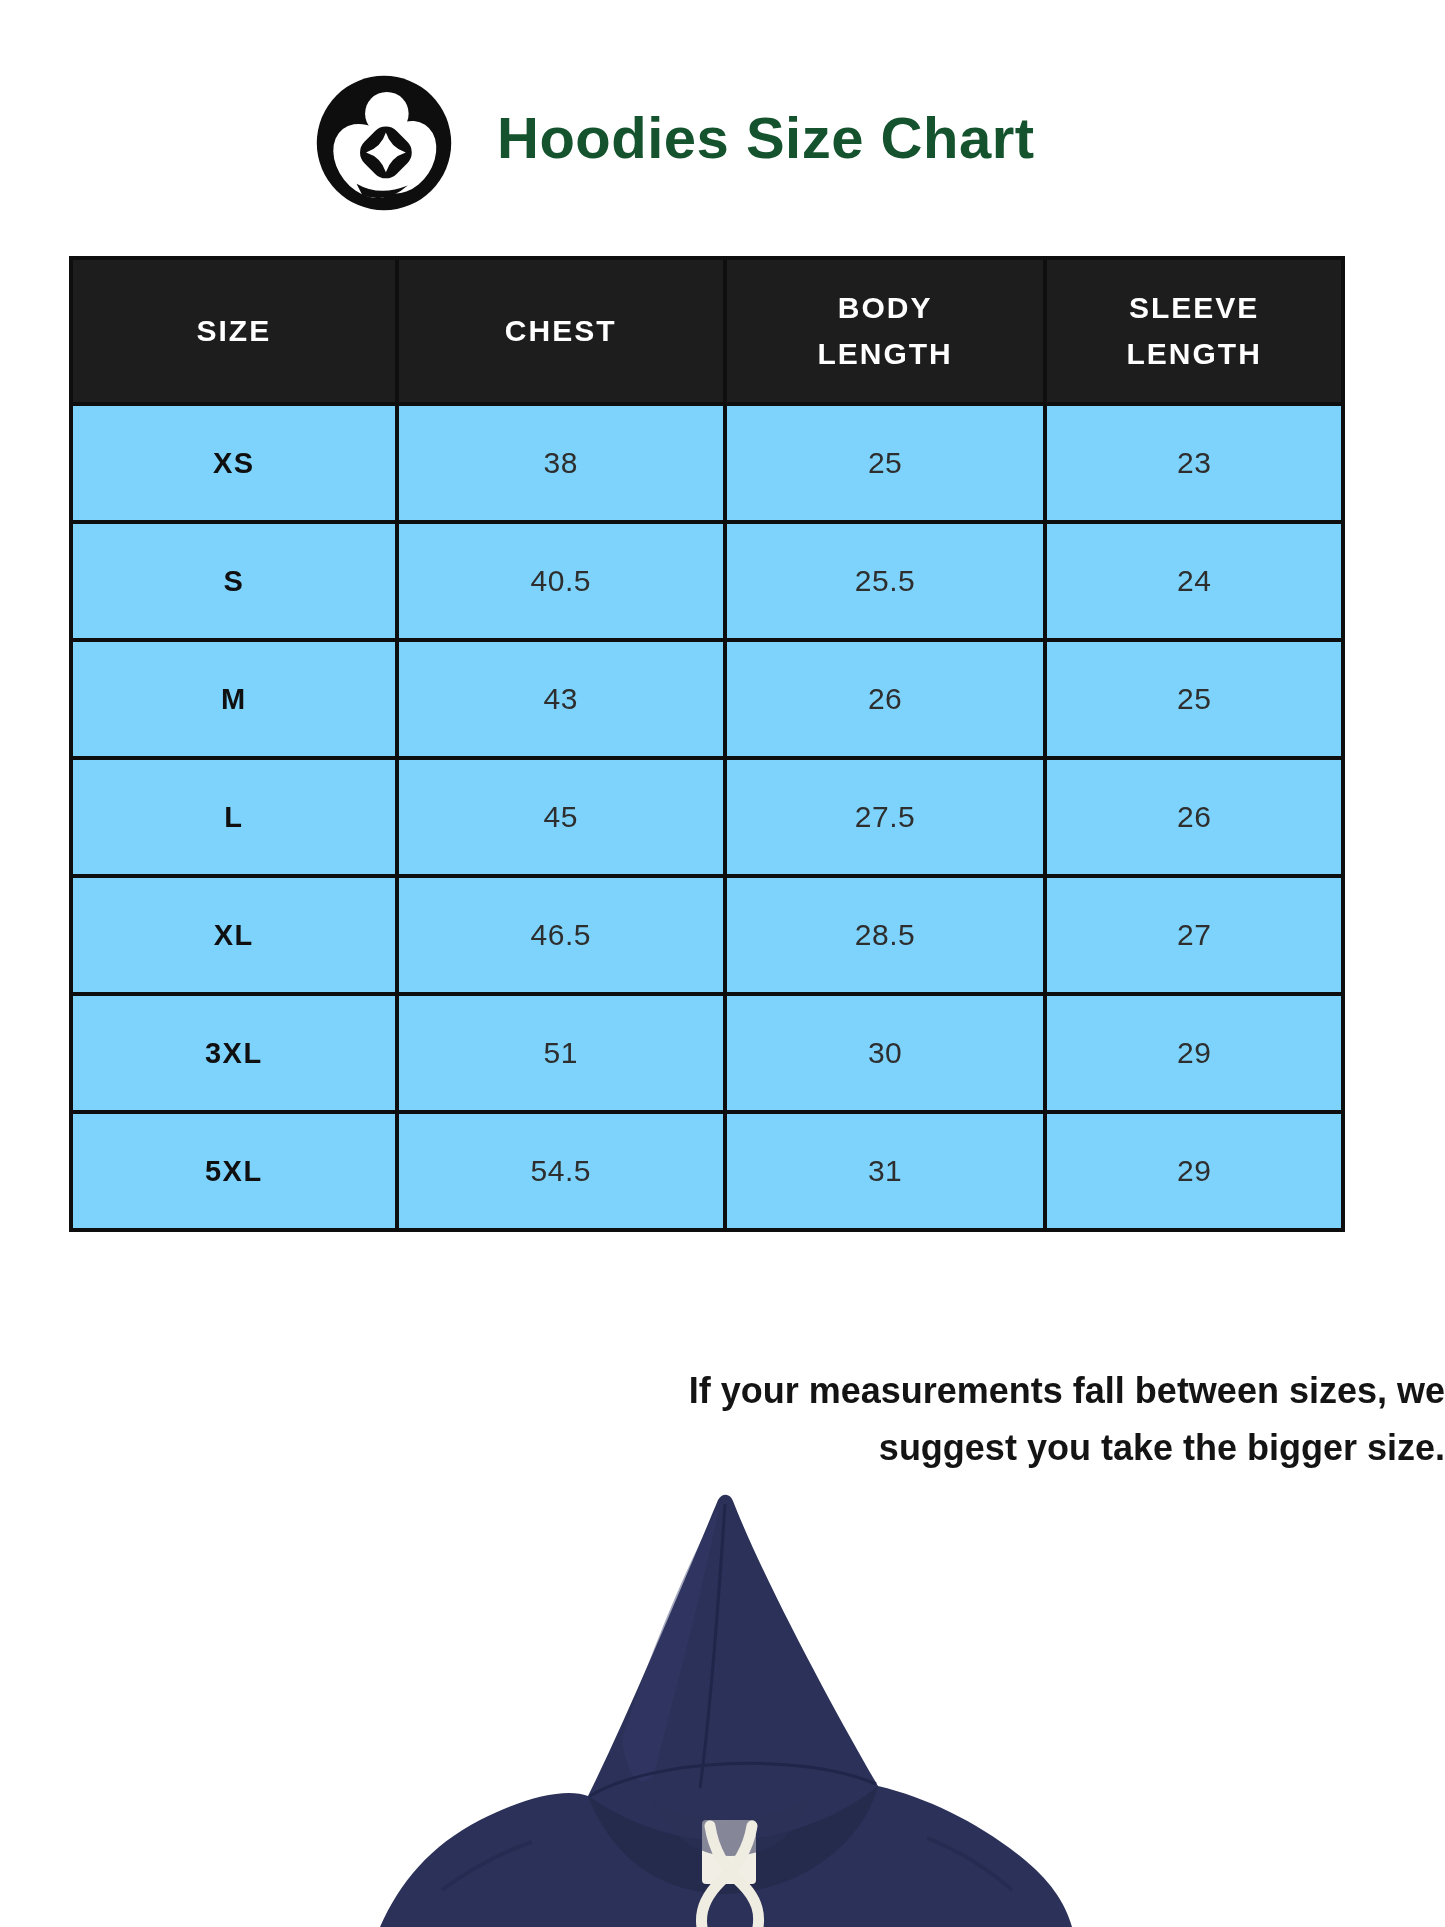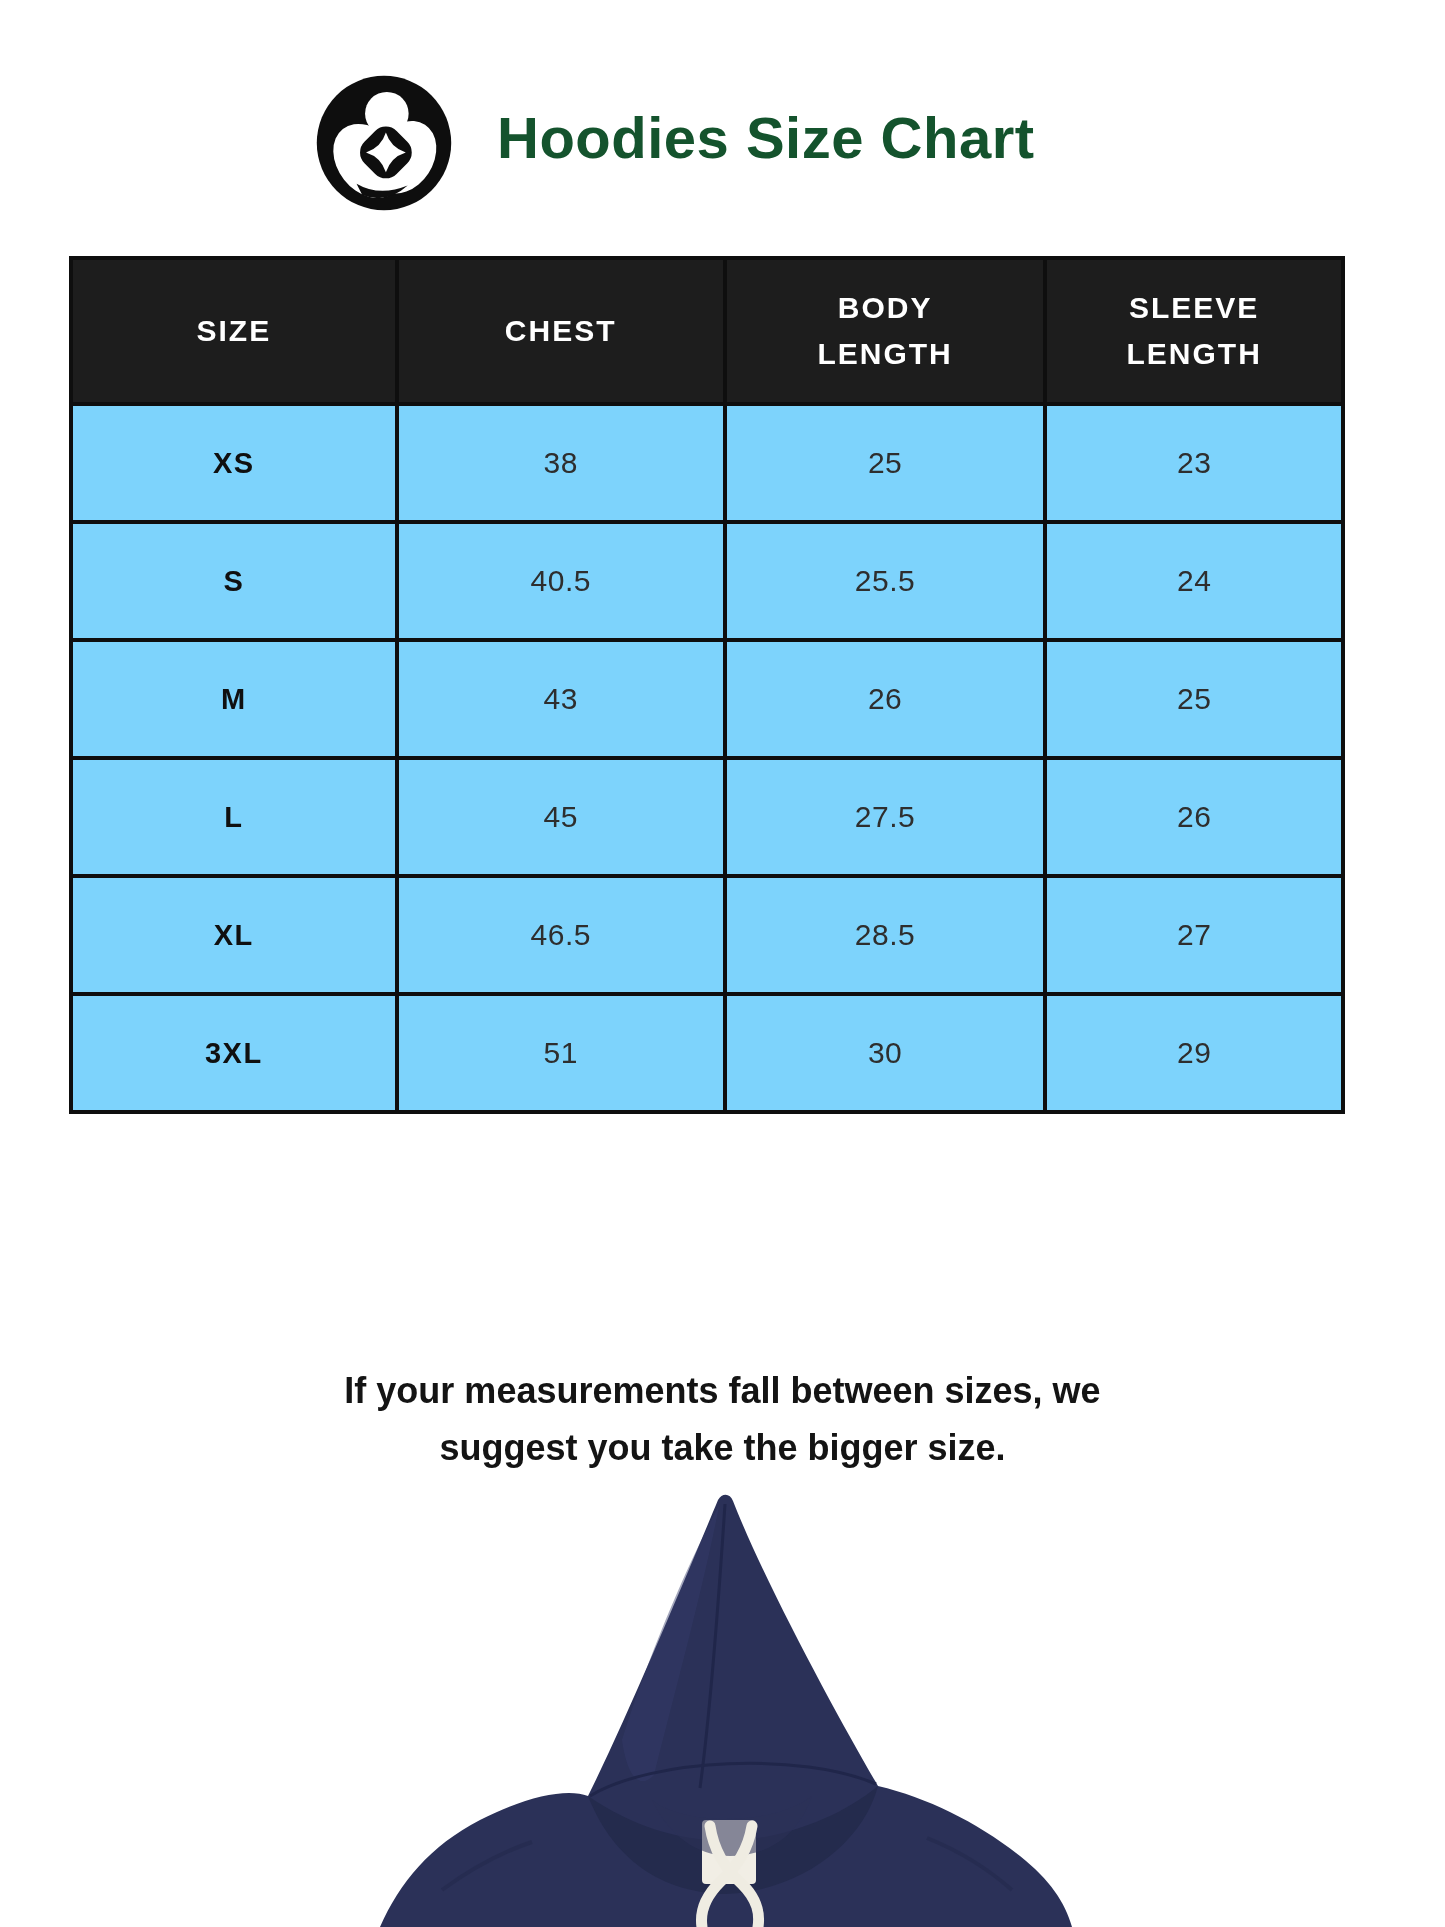--- a/index.html
+++ b/index.html
@@ -44,21 +44,21 @@
   .size-table td.size-cell{
     font-weight:700;color:#101010;font-size:29px;letter-spacing:1.5px;
   }
 
   
   .note{
     position:absolute;left:0;top:1362px;width:1445px;
     text-align:center;color:#141414;
     font-size:36px;font-weight:700;line-height:57px;
   }
-  .note span{display:block;}
+  .note span{display:block;text-align:right;}
 
   
   .hoodie-wrap{position:absolute;left:322px;top:1490px;width:800px;height:437px;}
 </style>
 </head>
 <body>
 
 <div class="page">
 
   <svg class="brand-logo" viewBox="0 0 150 150" aria-hidden="true">
@@ -118,20 +118,26 @@
           <td>46.5</td>
           <td>28.5</td>
           <td>27</td>
         </tr>
         <tr>
           <td class="size-cell">3XL</td>
           <td>51</td>
           <td>30</td>
           <td>29</td>
         </tr>
+        <tr>
+          <td class="size-cell">5XL</td>
+          <td>54.5</td>
+          <td>31</td>
+          <td>29</td>
+        </tr>
       </tbody>
   </table>
 
   <div class="note">
     <span>If your measurements fall between sizes, we</span>
     <span>suggest you take the bigger size.</span>
   </div>
 
   <div class="hoodie-wrap">
     <svg width="800" height="437" viewBox="0 0 800 437" aria-hidden="true">

